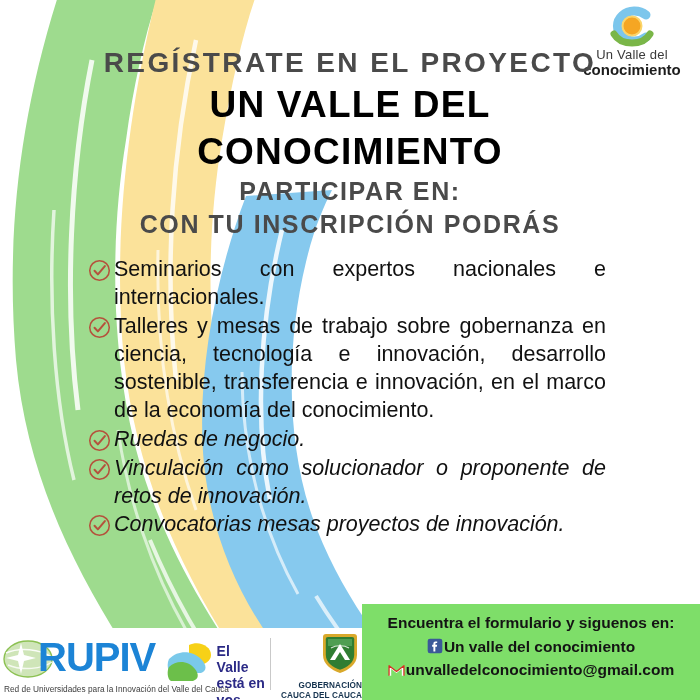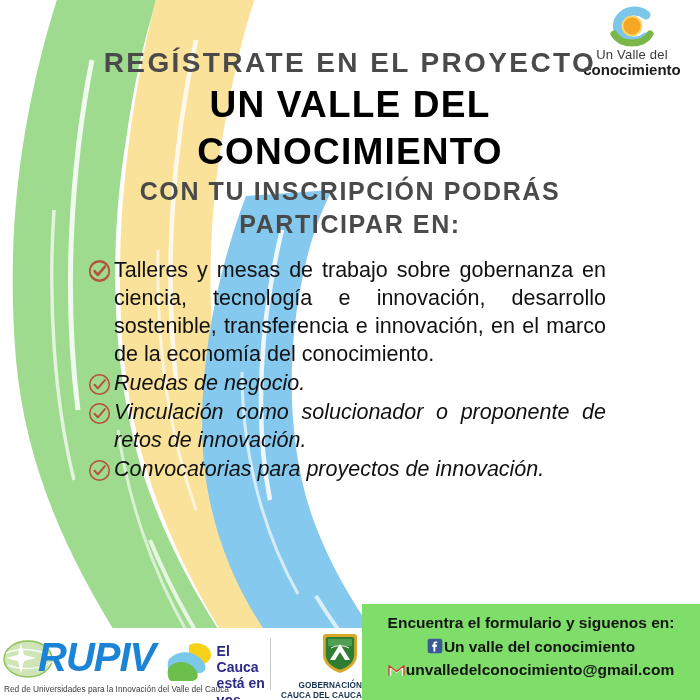--- a/index.html
+++ b/index.html
@@ -141,21 +141,20 @@
     background: #ffffff;
     display: flex;
     align-items: center;
   }
   .rupiv-wrap { position: relative; width: 186px; height: 66px; }
   .rupiv-text {
     position: absolute;
     left: 38px; top: 6px;
     font-size: 40px;
     font-weight: bold;
-    font-style: italic;
     color: #1c84d6;
     letter-spacing: -1px;
     line-height: 1;
   }
   .rupiv-tag {
     position: absolute;
     left: 4px; bottom: 3px;
     width: 180px;
     font-size: 8.3px;
     color: #3d3d3d;
@@ -221,31 +220,32 @@
       <path d="M13,30 C20,42 42,42 49,30" stroke="#7ab648" stroke-width="7" fill="none" stroke-linecap="round"></path>
     </svg>
     <div class="brand-logo-line1">Un Valle del</div>
     <div class="brand-logo-line2">conocimiento</div>
   </div>
 
   <div class="head-block">
     <div class="kicker">REGÍSTRATE EN EL PROYECTO</div>
     <div class="title">UN VALLE DEL</div>
     <div class="title">CONOCIMIENTO</div>
+    <div class="subkicker">PARTICIPAR EN:</div>
     <div class="subkicker">CON TU INSCRIPCIÓN PODRÁS</div>
-    <div class="subkicker">PARTICIPAR EN:</div>
   </div>
 
   <div class="list">
 
     <div class="list-item">
       <svg class="check-icon" viewBox="0 0 24 24" xmlns="http://www.w3.org/2000/svg">
         <circle cx="12" cy="12" r="10.2" fill="none" stroke="#b5523c" stroke-width="1.6"></circle>
         <path d="M6.8,12.3 L10.3,16 L17.6,7.4" fill="none" stroke="#b5523c" stroke-width="2.1" stroke-linecap="round" stroke-linejoin="round"></path>
       </svg>
+      <span>Seminarios con expertos nacionales e internacionales.</span>
     </div>
 
     <div class="list-item">
       <svg class="check-icon" viewBox="0 0 24 24" xmlns="http://www.w3.org/2000/svg">
         <circle cx="12" cy="12" r="10.2" fill="none" stroke="#b5523c" stroke-width="1.6"></circle>
         <path d="M6.8,12.3 L10.3,16 L17.6,7.4" fill="none" stroke="#b5523c" stroke-width="2.1" stroke-linecap="round" stroke-linejoin="round"></path>
       </svg>
       <span>Talleres y mesas de trabajo sobre gobernanza en ciencia, tecnología e innovación, desarrollo sostenible, transferencia e innovación, en el marco de la economía del conocimiento.</span>
     </div>
 
@@ -263,21 +263,21 @@
         <path d="M6.8,12.3 L10.3,16 L17.6,7.4" fill="none" stroke="#b5523c" stroke-width="2.1" stroke-linecap="round" stroke-linejoin="round"></path>
       </svg>
       <span>Vinculación como solucionador o proponente de retos de innovación.</span>
     </div>
 
     <div class="list-item italic">
       <svg class="check-icon" viewBox="0 0 24 24" xmlns="http://www.w3.org/2000/svg">
         <circle cx="12" cy="12" r="10.2" fill="none" stroke="#b5523c" stroke-width="1.6"></circle>
         <path d="M6.8,12.3 L10.3,16 L17.6,7.4" fill="none" stroke="#b5523c" stroke-width="2.1" stroke-linecap="round" stroke-linejoin="round"></path>
       </svg>
-      <span>Convocatorias para proyectos de innovación.</span>
+      <span>Convocatorias mesas proyectos de innovación.</span>
     </div>
 
   </div>
 
   <div class="contact-card">
     <div class="contact-line">
       <span>Encuentra el formulario y siguenos en:</span>
     </div>
 
 
@@ -313,21 +313,21 @@
       <div class="rupiv-tag">Red de Universidades para la Innovación del Valle del Cauca</div>
     </div>
 
     <div class="valle-wrap">
       <svg width="52" height="46" viewBox="0 0 52 46" style="position:absolute;left:0;top:10px;" xmlns="http://www.w3.org/2000/svg">
         <path d="M22,4 C32,-1 44,5 44,14 C44,20 38,24 30,24 L22,24 Z" fill="#f7d117"></path>
         <path d="M2,18 C12,8 26,10 34,18 C40,24 40,30 34,32 L4,32 C0,30 0,22 2,18 Z" fill="#7ac9ea"></path>
         <path d="M2,26 C10,18 22,20 28,28 C32,33 32,38 26,40 L4,40 C0,38 0,29 2,26 Z" fill="#6cbf4a"></path>
       </svg>
       <div class="valle-text">
-        <div>El Cauca</div>
+        <div>El Valle</div>
         <div>está en</div>
         <div>vos</div>
       </div>
     </div>
 
     <div class="gob-divider"></div>
 
     <div class="gob-wrap">
       <svg width="44" height="46" viewBox="0 0 44 46" xmlns="http://www.w3.org/2000/svg">
         <path d="M8,4 h28 c2,0 3,1 3,3 v18 c0,9 -8,15 -17,18 C13,40 5,34 5,25 V7 c0,-2 1,-3 3,-3 Z" fill="#d9a92b"></path>

